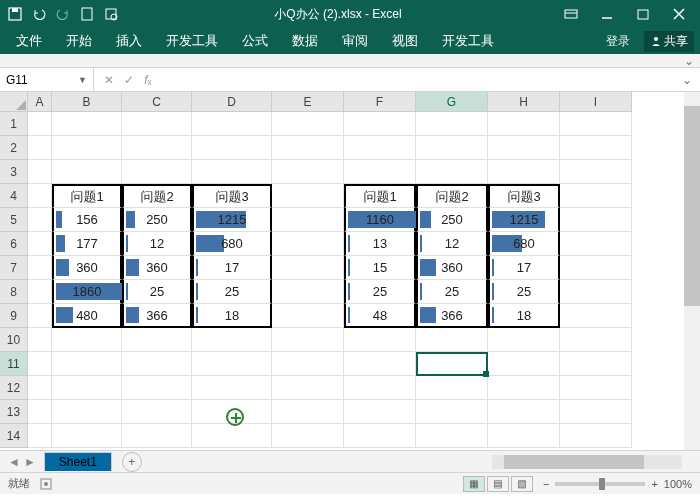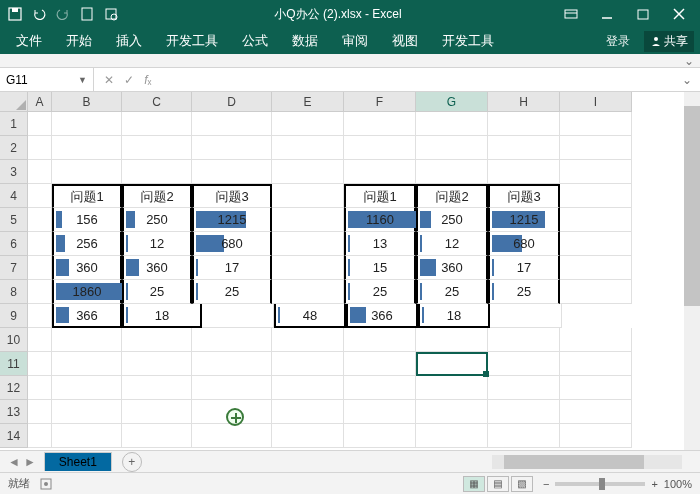--- a/index.html
+++ b/index.html
@@ -298,21 +298,21 @@
         <div class="cell thick-l thick-r" style="width: 72px;">
           <div class="bar" style="width: 52.9615px;"></div>
           <span class="txt">1215</span>
         </div>
         <div class="cell " style="width: 72px;"></div>
       </div>
       <div class="row">
         <div class="cell " style="width: 24px;"></div>
         <div class="cell thick-l thick-r thick-l" style="width: 70px;">
           <div class="bar" style="width: 9.08387px;"></div>
-          <span class="txt">256</span>
+          <span class="txt">177</span>
         </div>
         <div class="cell thick-l thick-r" style="width: 70px;">
           <div class="bar" style="width: 2px;"></div>
           <span class="txt">12</span>
         </div>
         <div class="cell thick-l thick-r thick-r" style="width: 80px;">
           <div class="bar" style="width: 27.7849px;"></div>
           <span class="txt">680</span>
         </div>
         <div class="cell " style="width: 72px;"></div>
@@ -383,20 +383,24 @@
           <span class="txt">25</span>
         </div>
         <div class="cell thick-l thick-r" style="width: 72px;">
           <div class="bar" style="width: 2px;"></div>
           <span class="txt">25</span>
         </div>
         <div class="cell " style="width: 72px;"></div>
       </div>
       <div class="row">
         <div class="cell " style="width: 24px;"></div>
+        <div class="cell thick-l thick-r thick-b thick-l" style="width: 70px;">
+          <div class="bar" style="width: 17.0323px;"></div>
+          <span class="txt">480</span>
+        </div>
         <div class="cell thick-l thick-r thick-b" style="width: 70px;">
           <div class="bar" style="width: 12.9871px;"></div>
           <span class="txt">366</span>
         </div>
         <div class="cell thick-l thick-r thick-b thick-r" style="width: 80px;">
           <div class="bar" style="width: 2px;"></div>
           <span class="txt">18</span>
         </div>
         <div class="cell " style="width: 72px;"></div>
         <div class="cell thick-l thick-r thick-b" style="width: 72px;">

